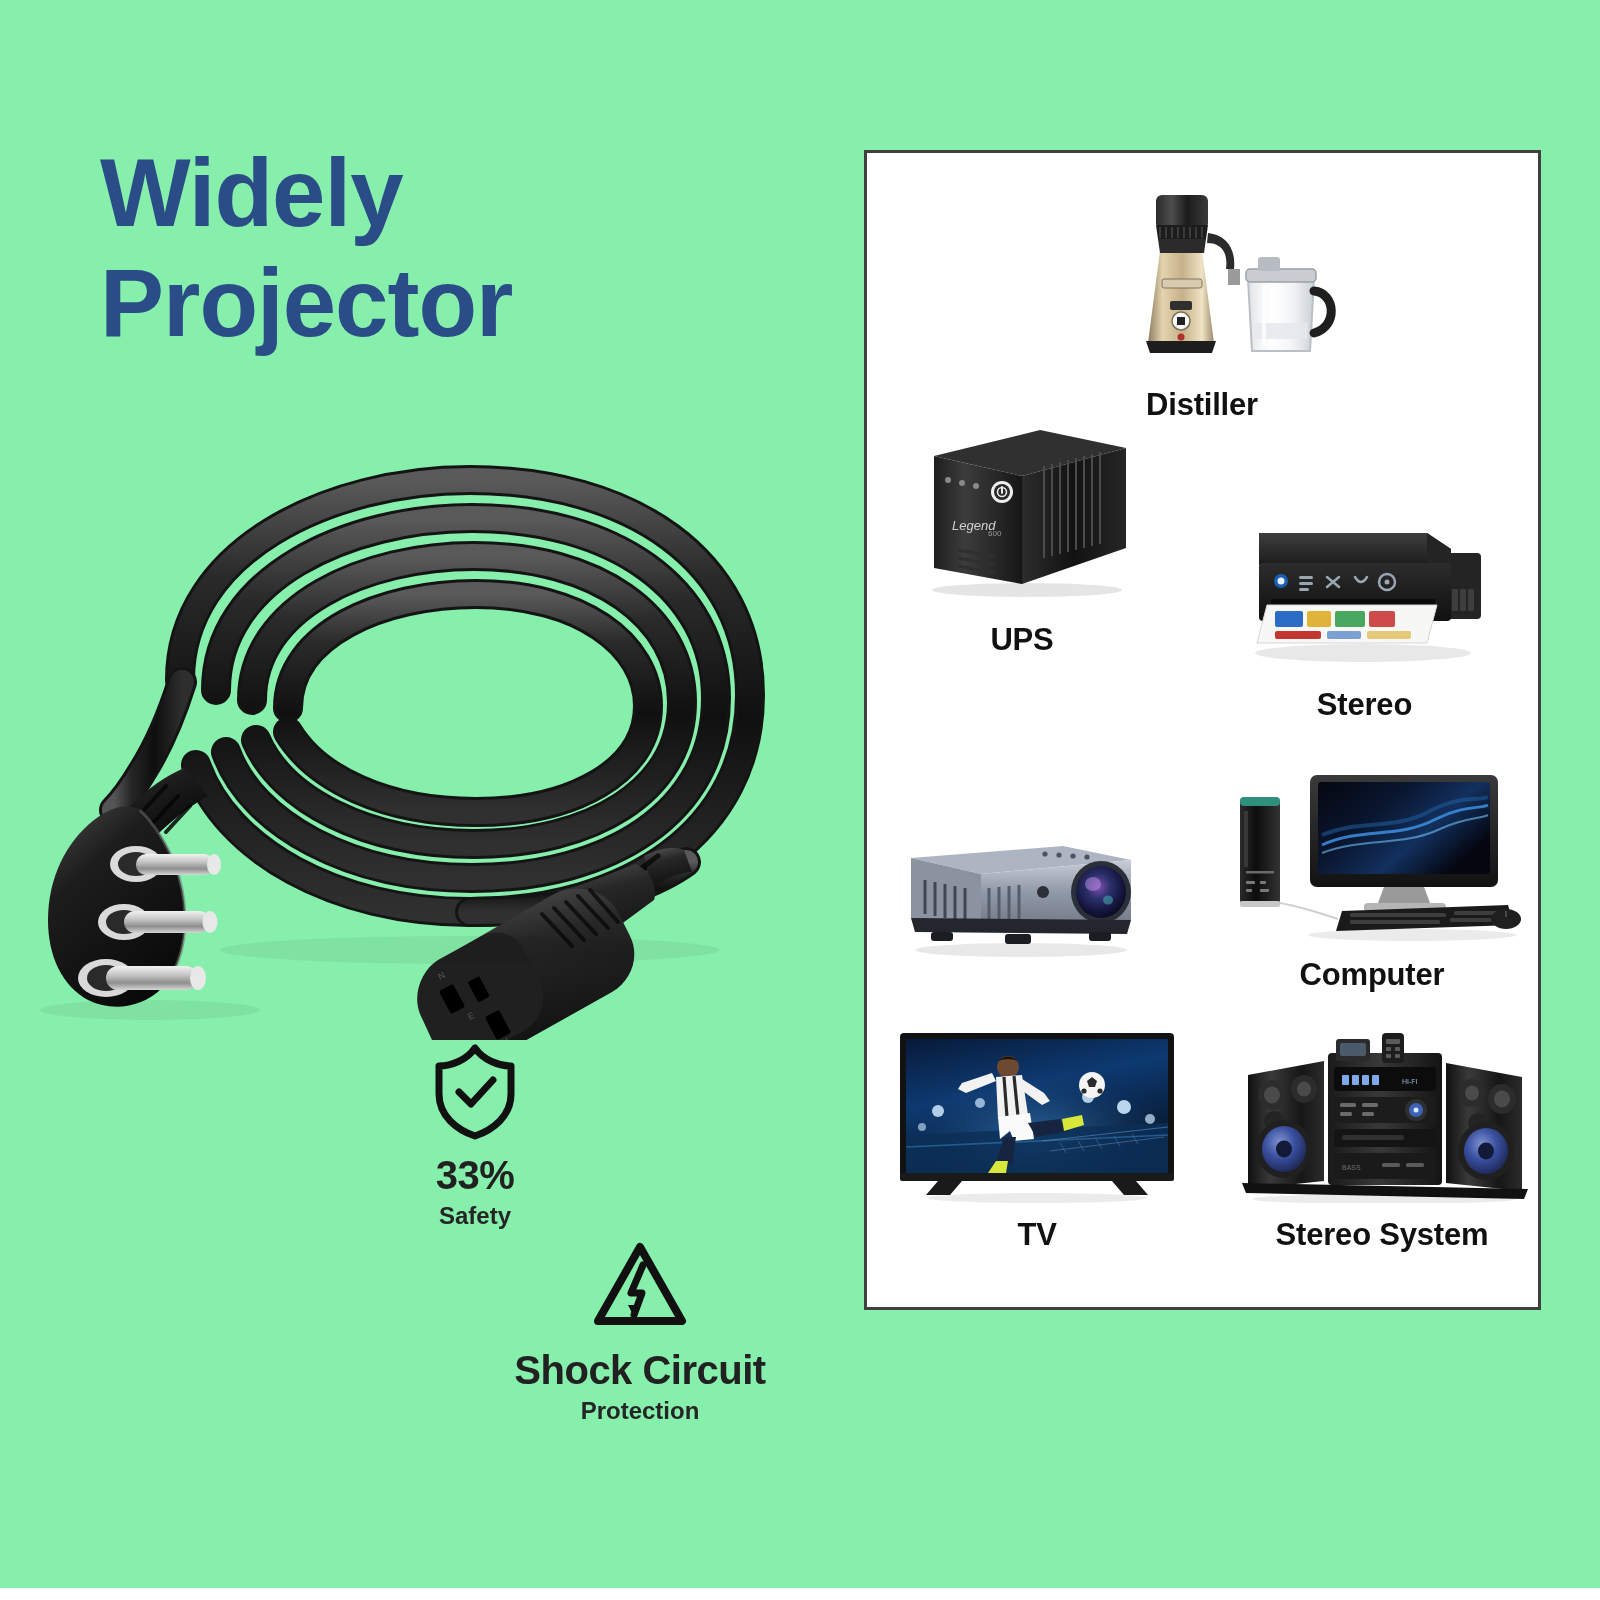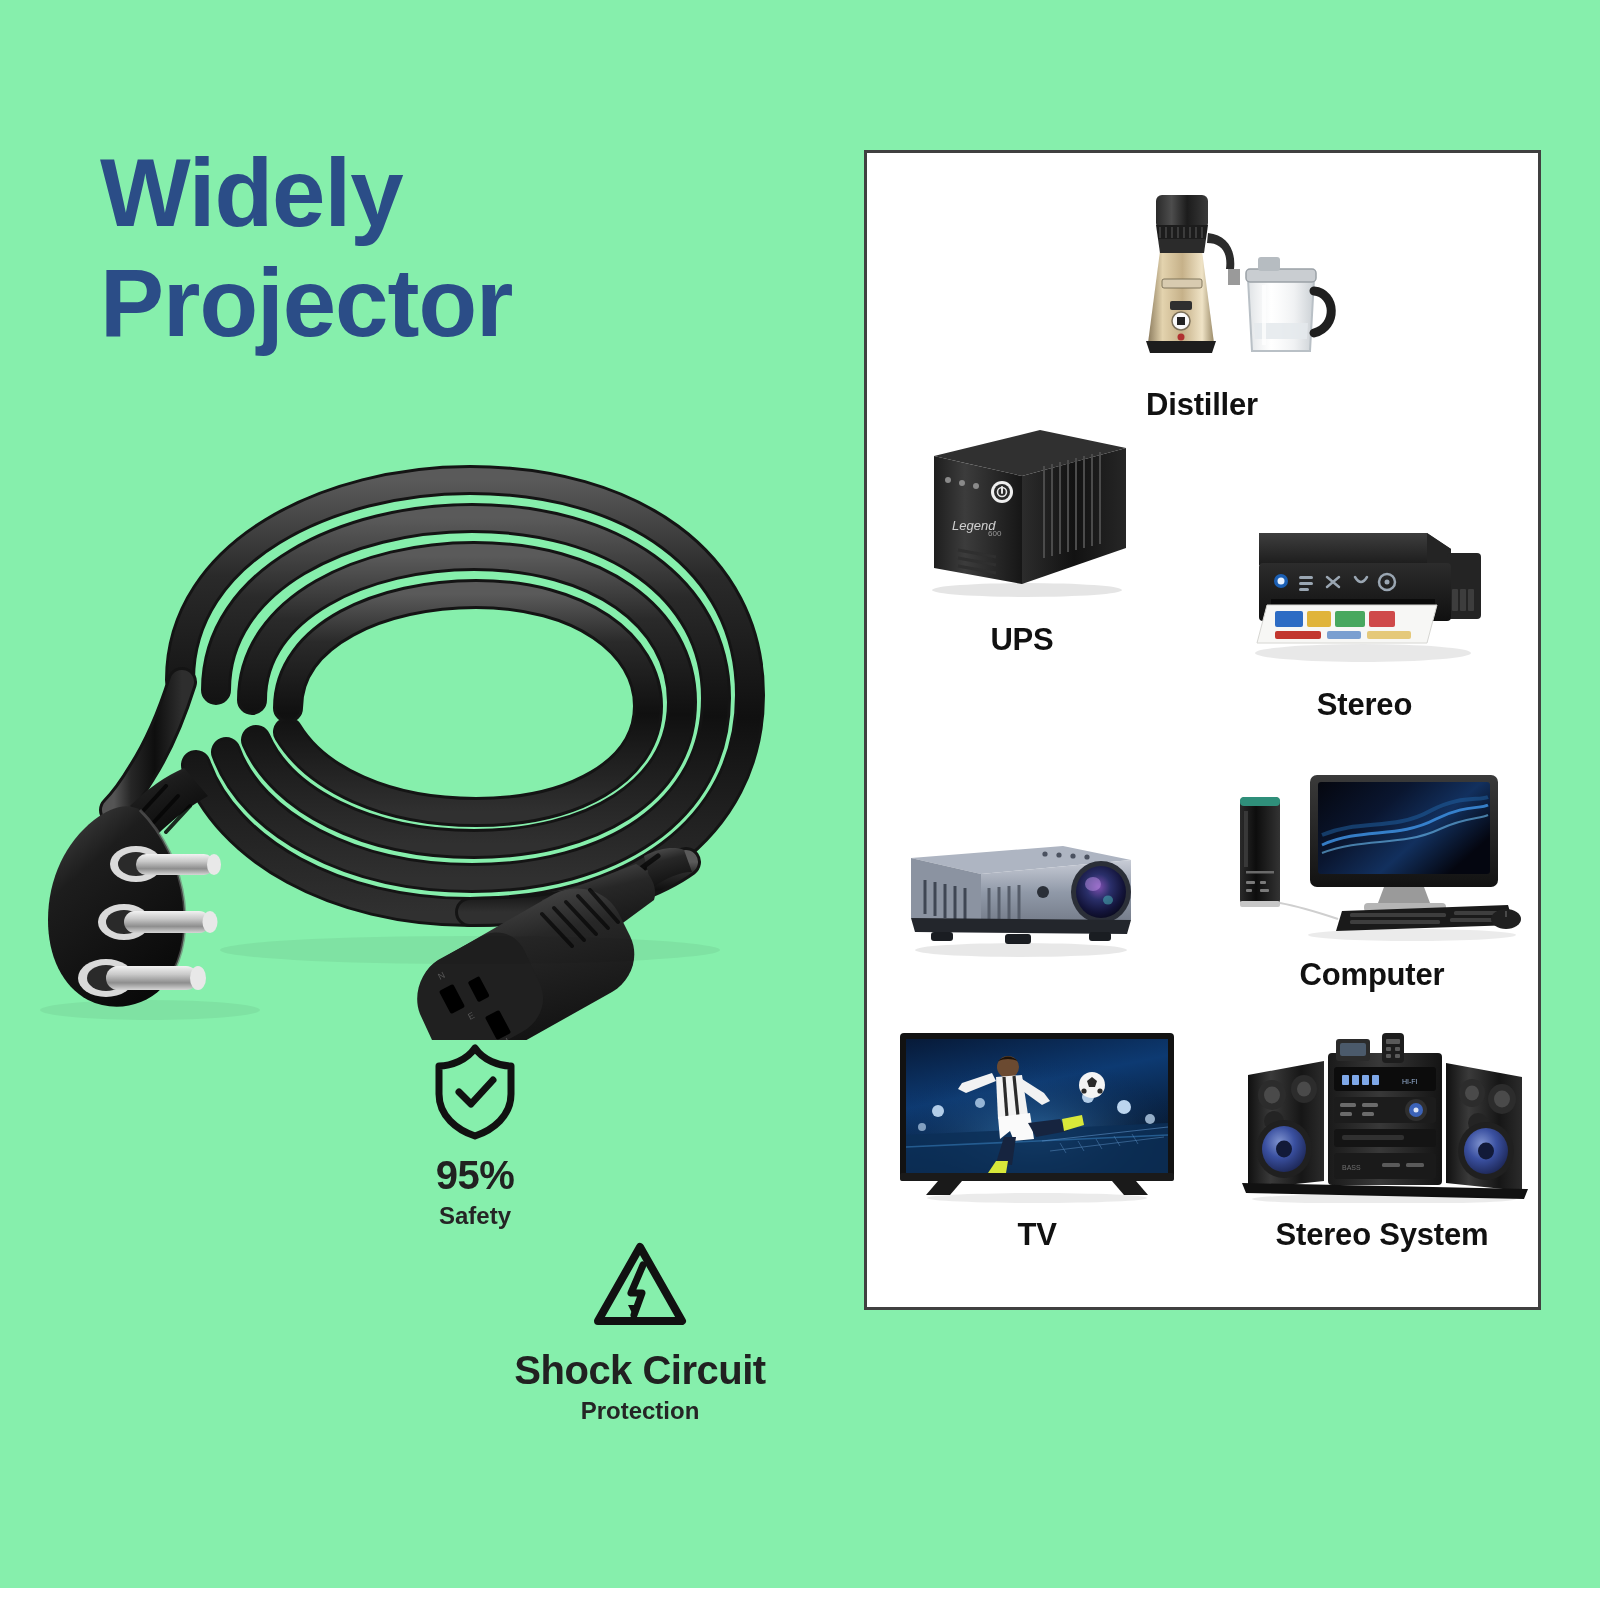--- a/index.html
+++ b/index.html
@@ -231,21 +231,21 @@
   <div class="features">
 
     <div class="feat feat-safety">
       <span class="ficon">
         <svg width="96" height="100" viewBox="0 0 96 100" xmlns="http://www.w3.org/2000/svg">
           <path d="M48 8 C40 20 24 26 12 26 L12 54 C12 76 30 90 48 96
                    C66 90 84 76 84 54 L84 26 C72 26 56 20 48 8 Z" fill="none" stroke="#111" stroke-width="7" stroke-linejoin="round"></path>
           <path d="M32 52 L44 64 L66 40" fill="none" stroke="#111" stroke-width="7" stroke-linecap="round" stroke-linejoin="round"></path>
         </svg>
       </span>
-      <span class="fmain">95%</span>
+      <span class="fmain">33%</span>
       <span class="fsub">Safety</span>
     </div>
 
 
     <div class="feat feat-shock">
       <span class="ficon">
         <svg width="100" height="100" viewBox="0 0 100 100" xmlns="http://www.w3.org/2000/svg">
           <path d="M50 12 L92 86 L8 86 Z" fill="none" stroke="#111" stroke-width="8" stroke-linejoin="round"></path>
           <path d="M53 30 L41 58 L52 58 L44 80" fill="none" stroke="#111" stroke-width="7" stroke-linecap="round" stroke-linejoin="round"></path>
           <path d="M44 82 L38 70 L51 70 Z" fill="#111"></path>

